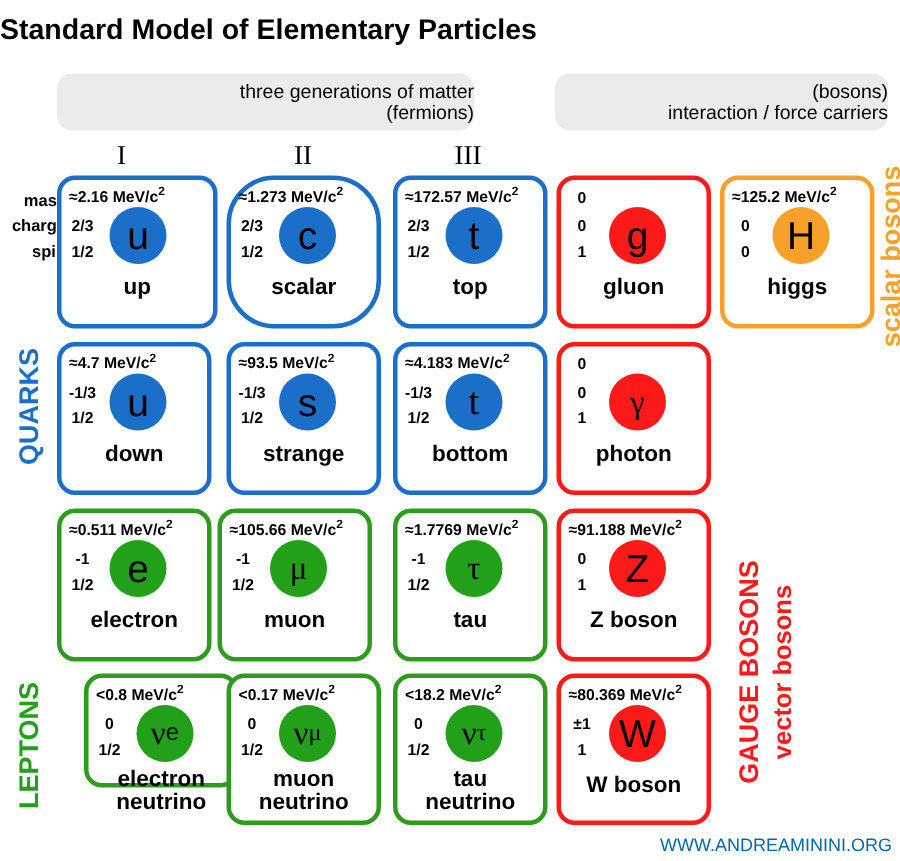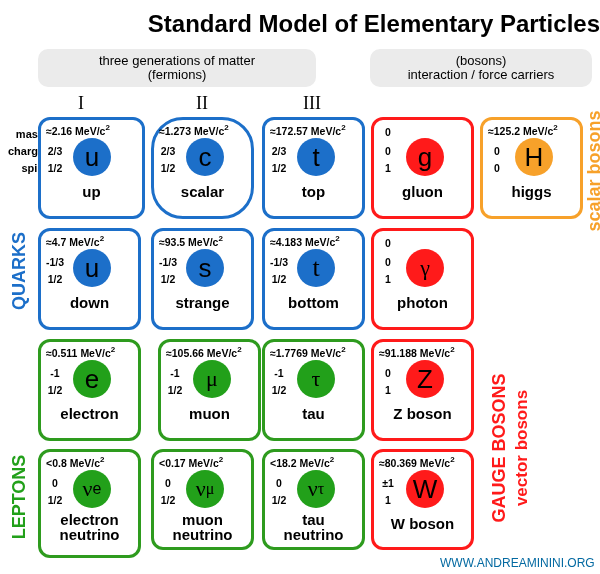--- a/index.html
+++ b/index.html
@@ -1,21 +1,21 @@
 <!DOCTYPE html>
 <html><head>
 <meta charset="utf-8">
 <style>
   html, body { margin:0; padding:0; background:#fff; }
   body { width:600px; height:574px; position:relative; overflow:hidden;
          font-family:"Liberation Sans", sans-serif; color:#000; }
-  .title { position:absolute; left:0; width:600px; top:10px; text-align:right;
-           font-weight:bold; font-size:24px; }
+  .title { position:absolute; left:0; width:600px; top:10px; text-align:left;
+           font-weight:bold; font-size:19px; }
   .banner { position:absolute; top:49px; height:38px; background:#ebebeb; border-radius:10px;
-            text-align:center; font-size:13px; line-height:14px; padding-top:5px; box-sizing:border-box; }
+            text-align:right; font-size:13px; line-height:14px; padding-top:5px; box-sizing:border-box; }
   .gen { position:absolute; top:93px; font-family:"Liberation Serif", serif; font-size:18px; width:40px; text-align:center; }
   .rowlabels { position:absolute; left:0; top:126px; width:44px; font-weight:bold; font-size:11px; text-align:right; line-height:17px; }
   .card { position:absolute; width:95px; height:96px; border:3px solid; border-radius:12px; box-sizing:border-box; background:#fff; }
   .card.blue { border-color:#1c6fc9; }
   .card.green { border-color:#2e9b1e; }
   .card.red { border-color:#ff1a1a; }
   .card.orange { border-color:#f7a12a; }
   .mass { position:absolute; top:3px; left:5px; font-weight:bold; font-size:10.5px; white-space:nowrap; }
   .mass sup { font-size:8px; }
   .charge { position:absolute; top:25px; left:4px; font-weight:bold; font-size:10.5px; width:20px; text-align:center; }
@@ -142,21 +142,21 @@
 
 <div class="card green" style="left:38px;top:339px;width:103px;height:102px;">
   <div class="mass"><span>≈0.511 MeV/c</span><sup>2</sup></div>
   <div class="charge">-1</div>
   <div class="spin">1/2</div>
   <div class="circle green">
       <span class="sym">e</span>
     </div>
   <div class="name">electron</div>
 </div>
-<div class="card green" style="left:158px;top:339px;width:103px;height:102px;">
+<div class="card green" style="left:145px;top:339px;width:103px;height:102px;">
   <div class="mass"><span>≈105.66 MeV/c</span><sup>2</sup></div>
   <div class="charge">-1</div>
   <div class="spin">1/2</div>
   <div class="circle green">
       <span class="sym serif" style="font-size:22px;">μ</span>
     </div>
   <div class="name">muon</div>
 </div>
 <div class="card green" style="left:262px;top:339px;width:103px;height:102px;">
   <div class="mass"><span>≈1.7769 MeV/c</span><sup>2</sup></div>
@@ -170,21 +170,21 @@
 <div class="card red" style="left:371px;top:339px;width:103px;height:102px;">
   <div class="mass"><span>≈91.188 MeV/c</span><sup>2</sup></div>
   <div class="charge">0</div>
   <div class="spin">1</div>
   <div class="circle red">
       <span class="sym">Z</span>
     </div>
   <div class="name">Z boson</div>
 </div>
 
-<div class="card green" style="left:38px;top:449px;width:103px;height:109px;">
+<div class="card green" style="left:56px;top:449px;width:103px;height:76px;">
   <div class="mass"><span>&lt;0.8 MeV/c</span><sup>2</sup></div>
   <div class="charge">0</div>
   <div class="spin">1/2</div>
   <div class="circle green">
       <span class="sym serif" style="font-size:22px;">ν</span>
       <sub class="sym">e</sub>
     </div>
   <div class="name" style="top:60px;">
     <div>electron</div>
       <div>neutrino</div>

